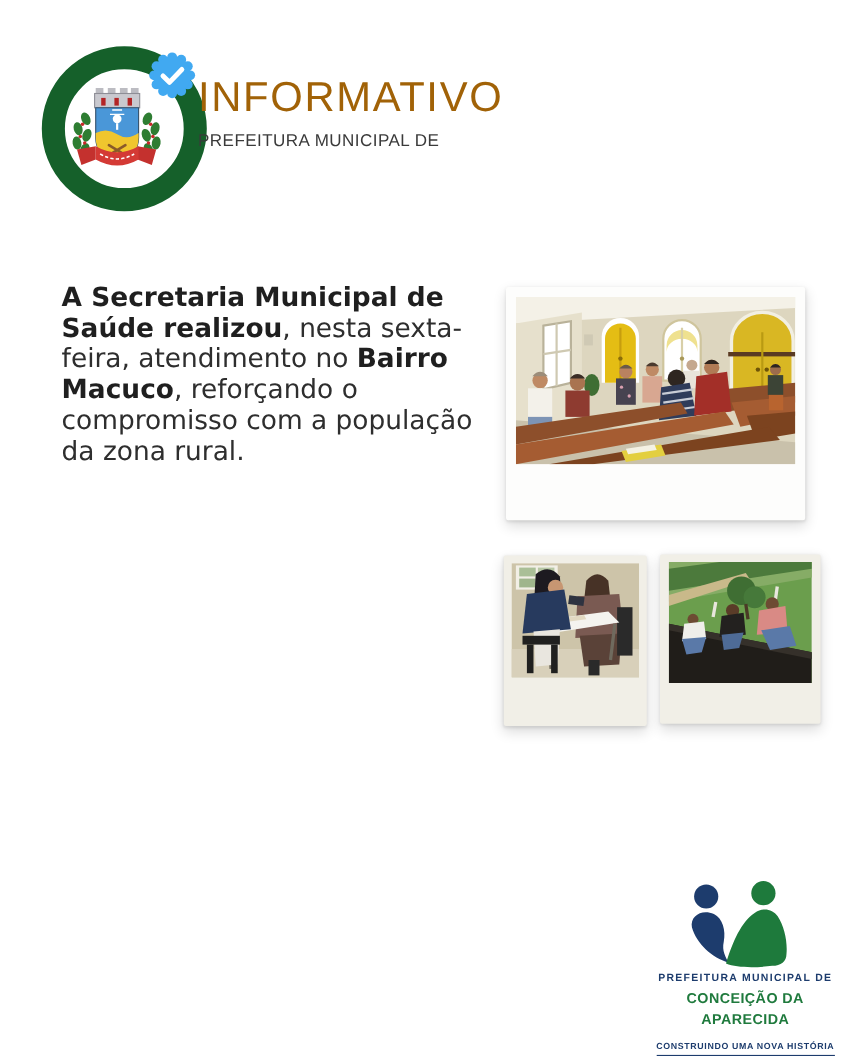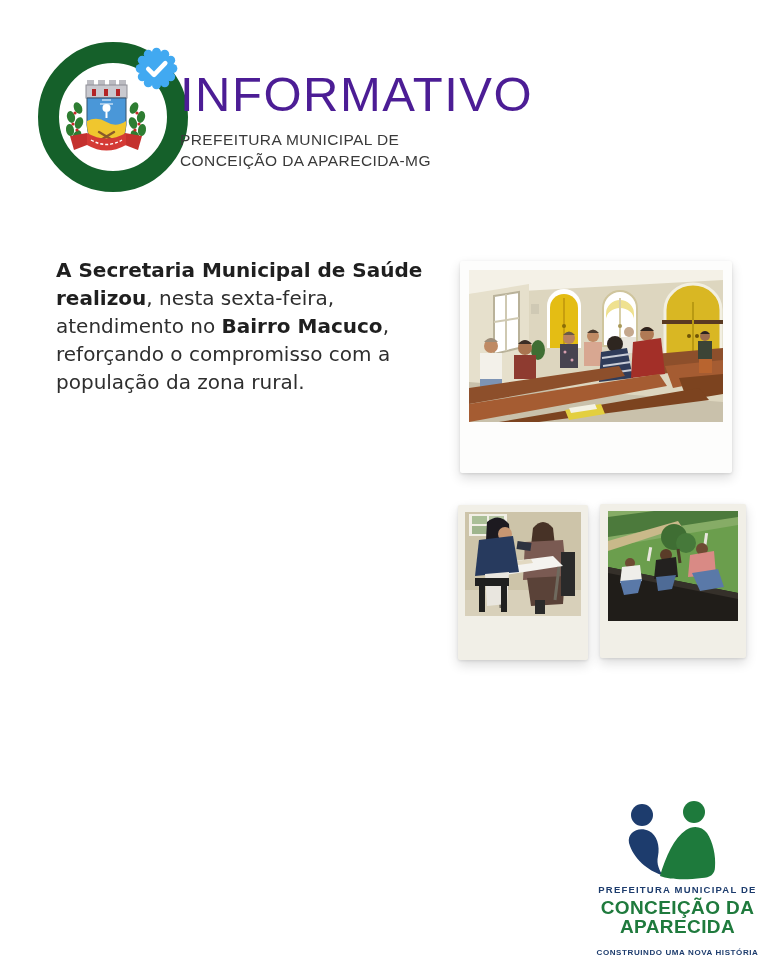--- a/index.html
+++ b/index.html
@@ -10,30 +10,30 @@
   
   .ring{
     position:absolute;left:38px;top:42px;width:108px;height:108px;
     border:21px solid #15602a;border-radius:50%;background:#fff;
   }
   .crest{position:absolute;left:62px;top:78px;width:88px;height:92px;}
   .badge{position:absolute;left:133px;top:45px;width:47px;height:47px;}
   .title-block{position:absolute;left:180px;top:70px;width:430px;}
   .page-title{
     margin:0;font-family:"Liberation Sans", sans-serif;font-weight:300;
-    font-size:49px;letter-spacing:1.5px;color:#4c1d95;line-height:1.0;
+    font-size:38px;letter-spacing:1.5px;color:#a16207;line-height:1.0;
   }
   .subtitle{
     margin-top:10px;font-family:"Liberation Sans", sans-serif;
     font-size:15.5px;line-height:21px;letter-spacing:.4px;color:#3a3a3a;
   }
   
   .article{
     position:absolute;left:56px;top:256px;width:398px;
-    font-size:20px;line-height:28px;color:#2e2e2e;
+    font-size:24px;line-height:28px;color:#2e2e2e;
   }
   .article p{margin:0 0 40px 0;}
   .article strong{color:#1f1f1f;}
   
   .polaroid{
     position:absolute;background:#fdfdfc;border-radius:2px;margin:0;
     box-shadow:0 5px 12px rgba(0,0,0,.14), 0 1px 3px rgba(0,0,0,.10);
   }
   .polaroid.cream{background:#f1efe7;}
   .photo{position:absolute;display:block;}
@@ -43,21 +43,21 @@
   .pol-left .photo{left:7px;top:7px;width:116px;height:104px;}
   .pol-right{left:600px;top:504px;width:146px;height:154px;}
   .pol-right .photo{left:8px;top:7px;width:130px;height:110px;}
   
   .footer-figures{position:absolute;left:612px;top:798px;width:110px;height:88px;}
   .footer-text{
     position:absolute;left:590px;top:884px;width:175px;text-align:center;
     font-family:"Liberation Sans", sans-serif;
   }
   .ft-line1{font-size:9.5px;font-weight:bold;letter-spacing:1.2px;color:#1d3c6d;}
-  .ft-line2,.ft-line3{font-size:19px;font-weight:800;letter-spacing:.4px;color:#1f7a3d;line-height:19px;}
+  .ft-line2,.ft-line3{font-size:13px;font-weight:800;letter-spacing:.4px;color:#1f7a3d;line-height:19px;}
   .ft-line2{margin-top:3px;}
   .ft-small{display:inline-block;font-size:8px;font-weight:bold;letter-spacing:.6px;
     color:#1d3c6d;border-bottom:1px solid #1d3c6d;padding-bottom:3px;}
   .ft-line4{margin-top:5px;}
 </style>
 </head>
 <body>
 
 <div class="page">
 
@@ -134,21 +134,20 @@
           <circle cx="38.5" cy="15.6" r="4.6"></circle>
         <circle cx="24" cy="24" r="17.5"></circle>
       </g>
       <path d="M15.5 24.5 L21.5 30.5 L33 18.5" fill="none" stroke="#ffffff" stroke-width="4.6" stroke-linecap="round" stroke-linejoin="round"></path>
     </svg>
 
     <div class="title-block">
       <h1 class="page-title">INFORMATIVO</h1>
       <div class="subtitle">
         <div>PREFEITURA MUNICIPAL DE</div>
-        <div>CONCEIÇÃO DA APARECIDA-MG</div>
       </div>
     </div>
   </header>
 
   <article class="article">
     <p><strong>A Secretaria Municipal de Saúde realizou</strong><span>, nesta sexta-feira, atendimento no </span><strong>Bairro Macuco</strong><span>, reforçando o compromisso com a população da zona rural.</span></p>
   </article>
 
   <figure class="polaroid pol-main">
     <svg class="photo" viewBox="0 0 254 152" preserveAspectRatio="none">

